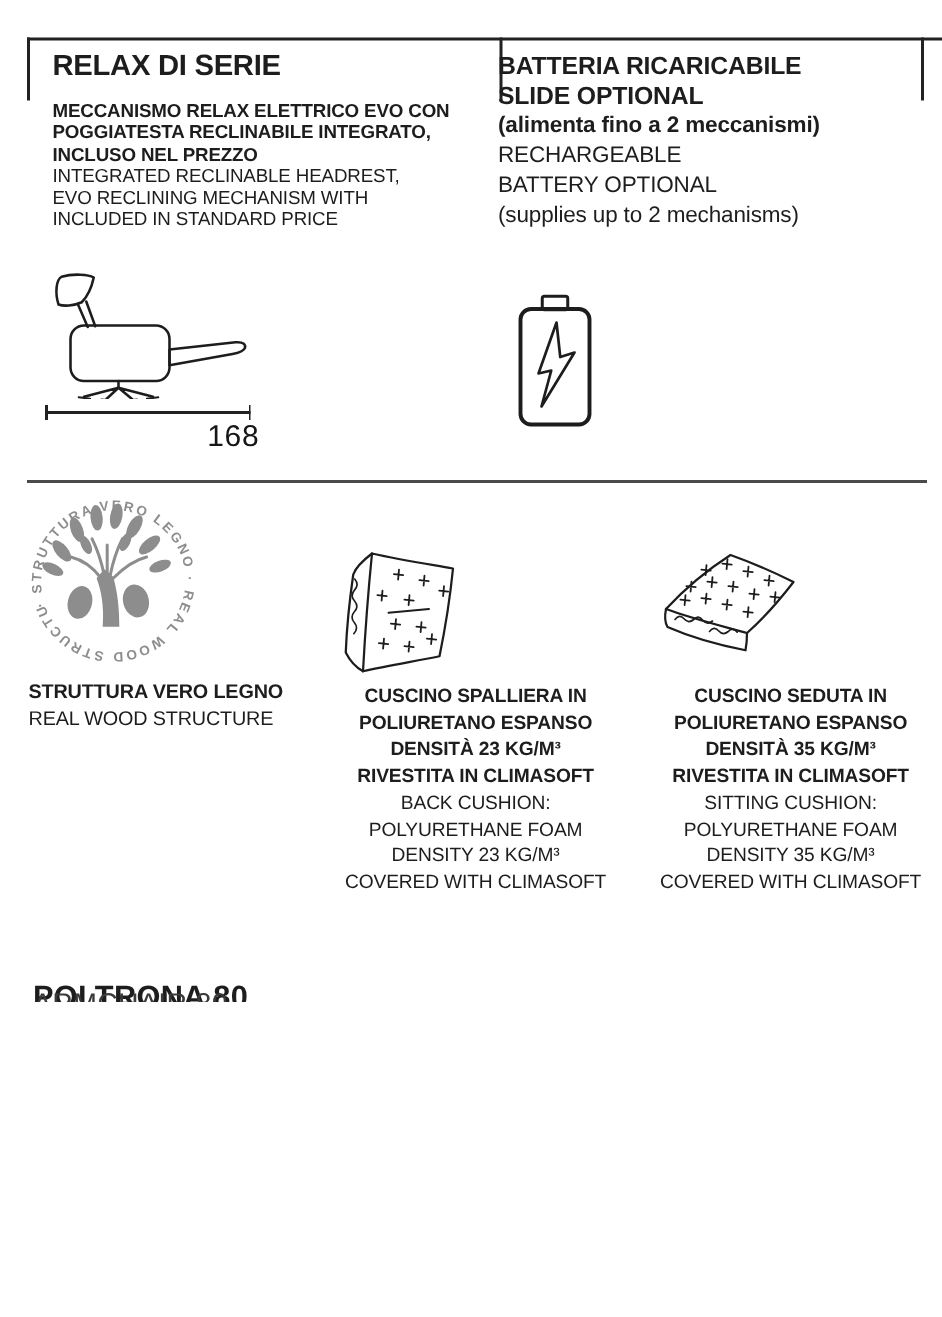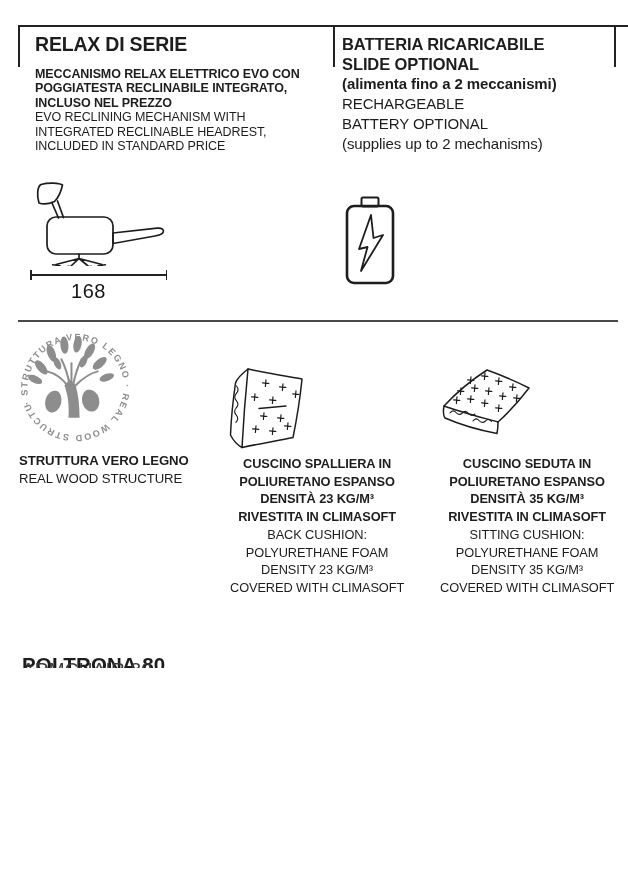--- a/index.html
+++ b/index.html
@@ -35,26 +35,26 @@
   <div class="abs rule" style="left:18px;top:25px;width:610px;height:2px;"></div>
   <div class="abs rule" style="left:18px;top:25px;width:2px;height:42px;"></div>
   <div class="abs rule" style="left:333px;top:25px;width:2px;height:42px;"></div>
   <div class="abs rule" style="left:614px;top:25px;width:2px;height:42px;"></div>
 
   <div class="abs sec-title" style="left:35px;top:33px;">RELAX DI SERIE</div>
   <div class="abs spec" style="left:35px;top:67px;">
     <div class="b">MECCANISMO RELAX ELETTRICO EVO CON</div>
     <div class="b">POGGIATESTA RECLINABILE INTEGRATO,</div>
     <div class="b">INCLUSO NEL PREZZO</div>
+    <div>INTEGRATED RECLINABLE HEADREST,</div>
     <div>EVO RECLINING MECHANISM WITH</div>
-    <div>INTEGRATED RECLINABLE HEADREST,</div>
     <div>INCLUDED IN STANDARD PRICE</div>
   </div>
 
-  <div class="abs bat" style="left:342px;top:34px;">
+  <div class="abs bat" style="left:332px;top:34px;">
     <div class="big">BATTERIA RICARICABILE</div>
     <div class="big">SLIDE OPTIONAL</div>
     <div class="b">(alimenta fino a 2 meccanismi)</div>
     <div>RECHARGEABLE</div>
     <div>BATTERY OPTIONAL</div>
     <div>(supplies up to 2 mechanisms)</div>
   </div>
 
   <svg class="abs" style="left:26px;top:182px;" width="142" height="84" viewBox="0 0 142 84">
     <g class="ln" stroke-width="1.7">
@@ -65,21 +65,21 @@
       <path d="M87 51 L131 46.2 C136 45.7 138 47.6 137.3 49.9 C136.6 52.2 133 53.2 129 54 L87 61.5 Z"></path>
       <path d="M53 72 L53 76.5"></path>
       <path d="M53 76.5 L30 82.5 M53 76.5 L45 84 M53 76.5 L62 84 M53 76.5 L76 82.5"></path>
       <path d="M26.5 82.8 L34 83.8 M41.5 84.3 L48.5 85 M58.5 85 L65.5 84.3 M72 83.8 L79.5 82.8" stroke-width="1.4"></path>
     </g>
   </svg>
 
   <div class="abs rule" style="left:30px;top:274px;width:137px;height:1.5px;"></div>
   <div class="abs rule" style="left:30px;top:270px;width:1.5px;height:10px;"></div>
   <div class="abs rule" style="left:165.5px;top:270px;width:1.5px;height:10px;"></div>
-  <div class="abs dim dim-big" style="left:20px;top:280px;width:137px;text-align:center;">168</div>
+  <div class="abs dim dim-big" style="left:36px;top:280px;width:137px;text-align:right;">168</div>
 
   <svg class="abs" style="left:344px;top:196px;" width="52" height="92" viewBox="0 0 52 92">
     <g class="ln">
       <rect x="17.5" y="1.5" width="17" height="9" rx="1.5" stroke-width="2"></rect>
       <rect x="3" y="10" width="46" height="77" rx="7" stroke-width="2.6"></rect>
       <path d="M27 19 L15 53 L23.5 51 L17 75 L39 39 L29.5 42 Z" stroke-width="1.8"></path>
     </g>
   </svg>
 
   <div class="abs" style="left:18px;top:320px;width:600px;height:2px;background:#4a4a4a;"></div>

